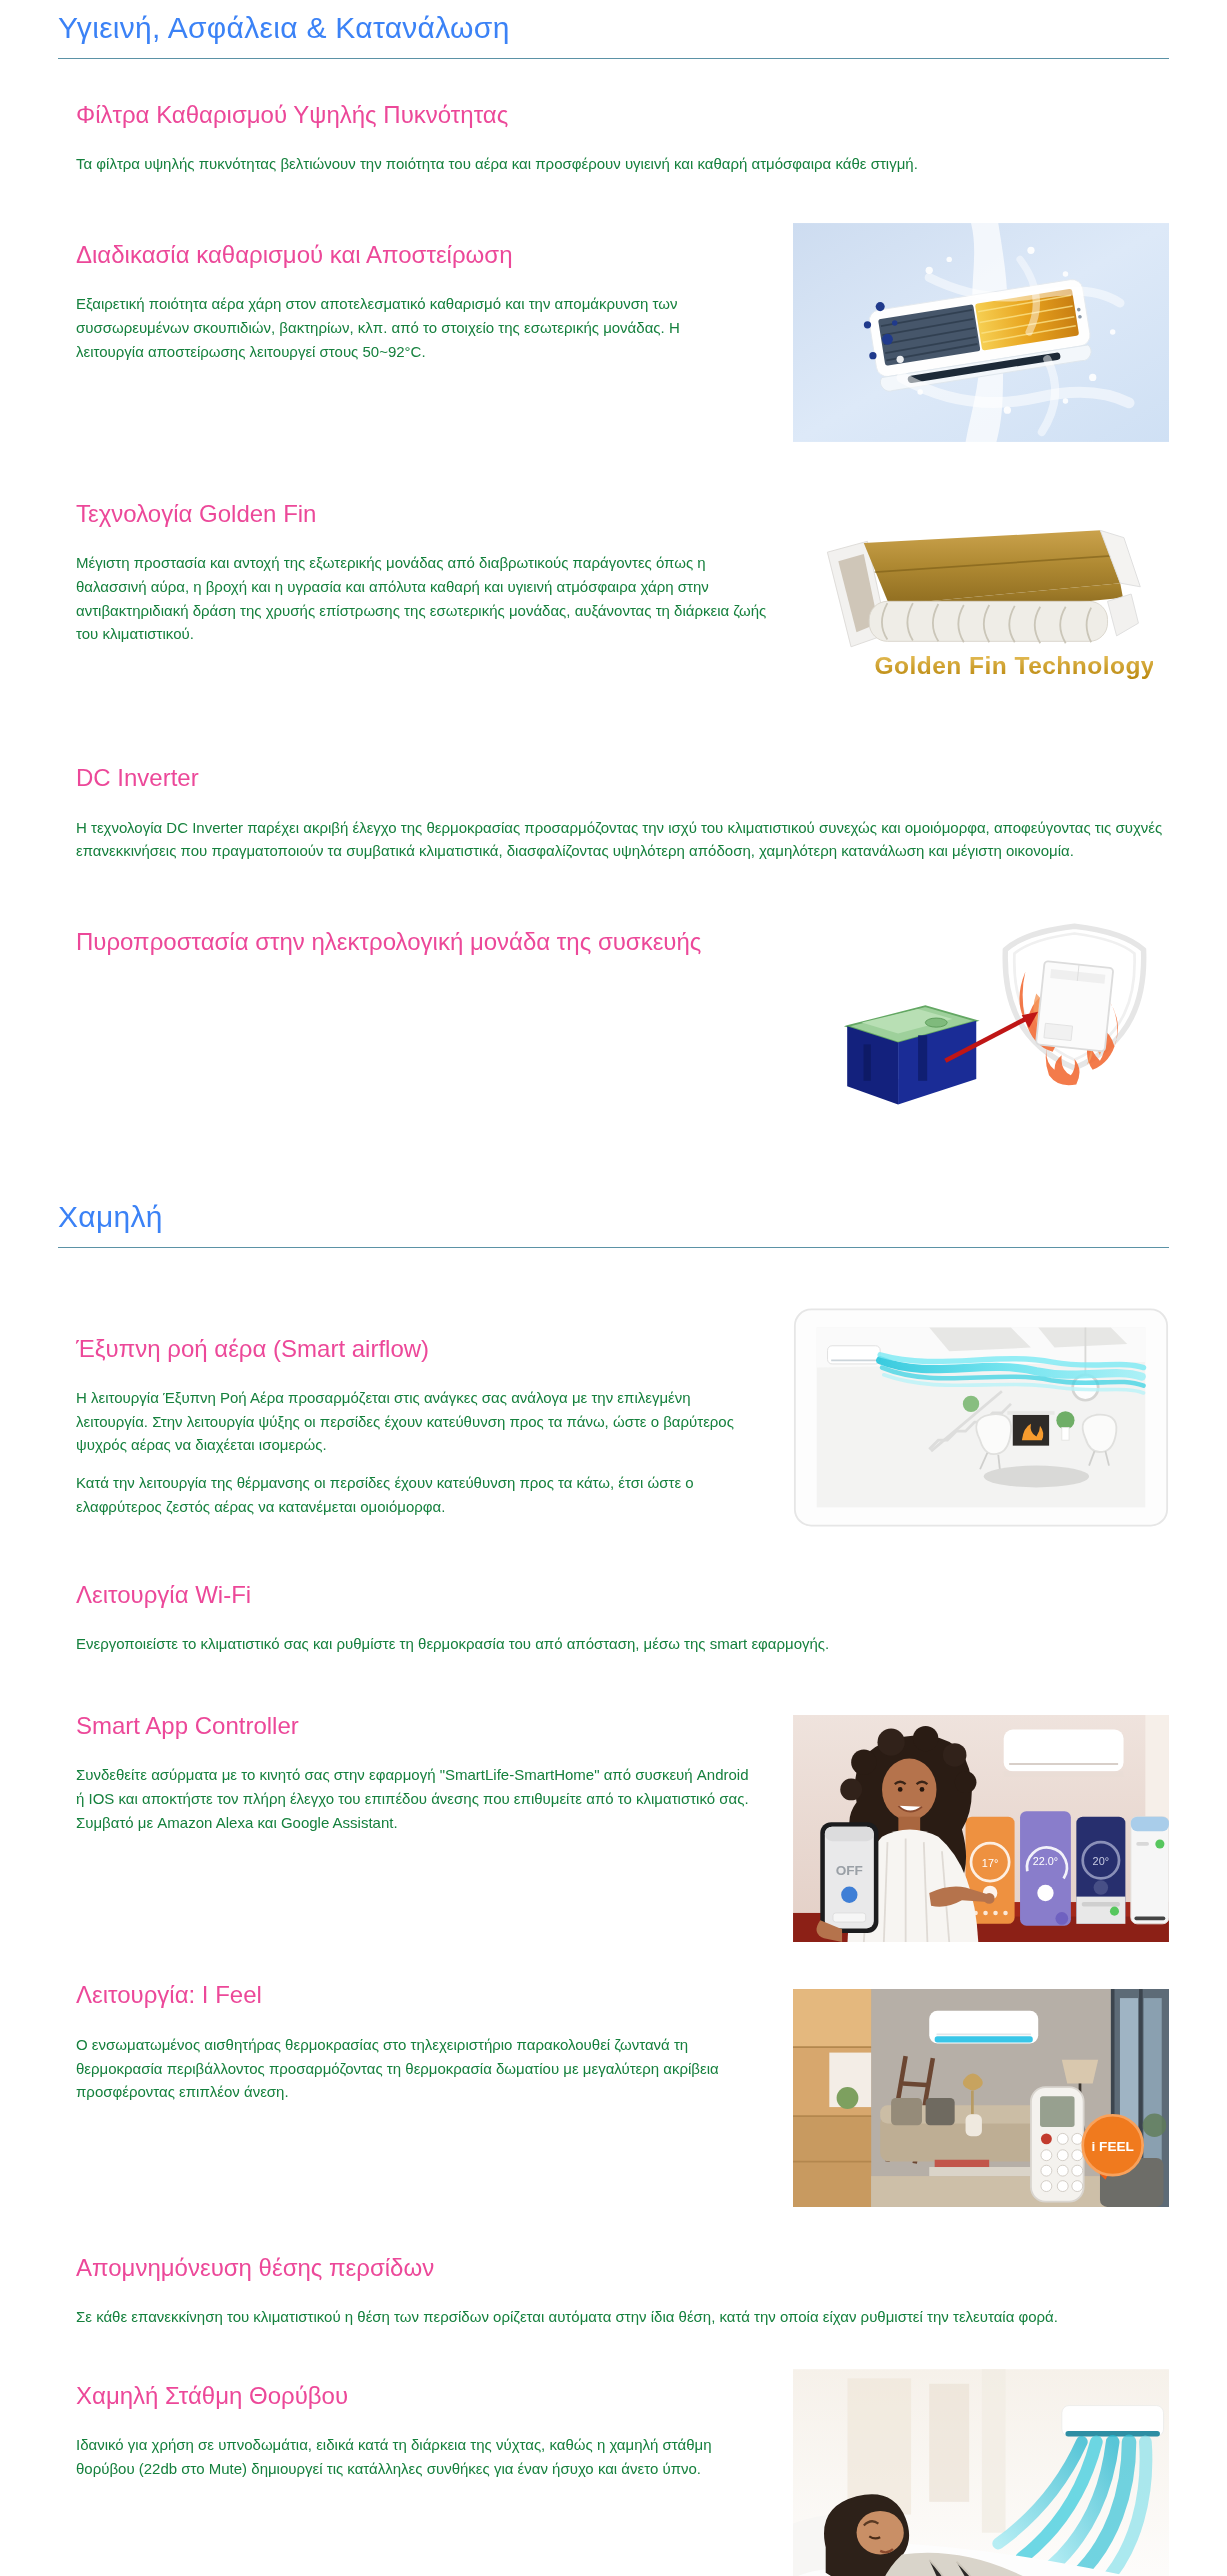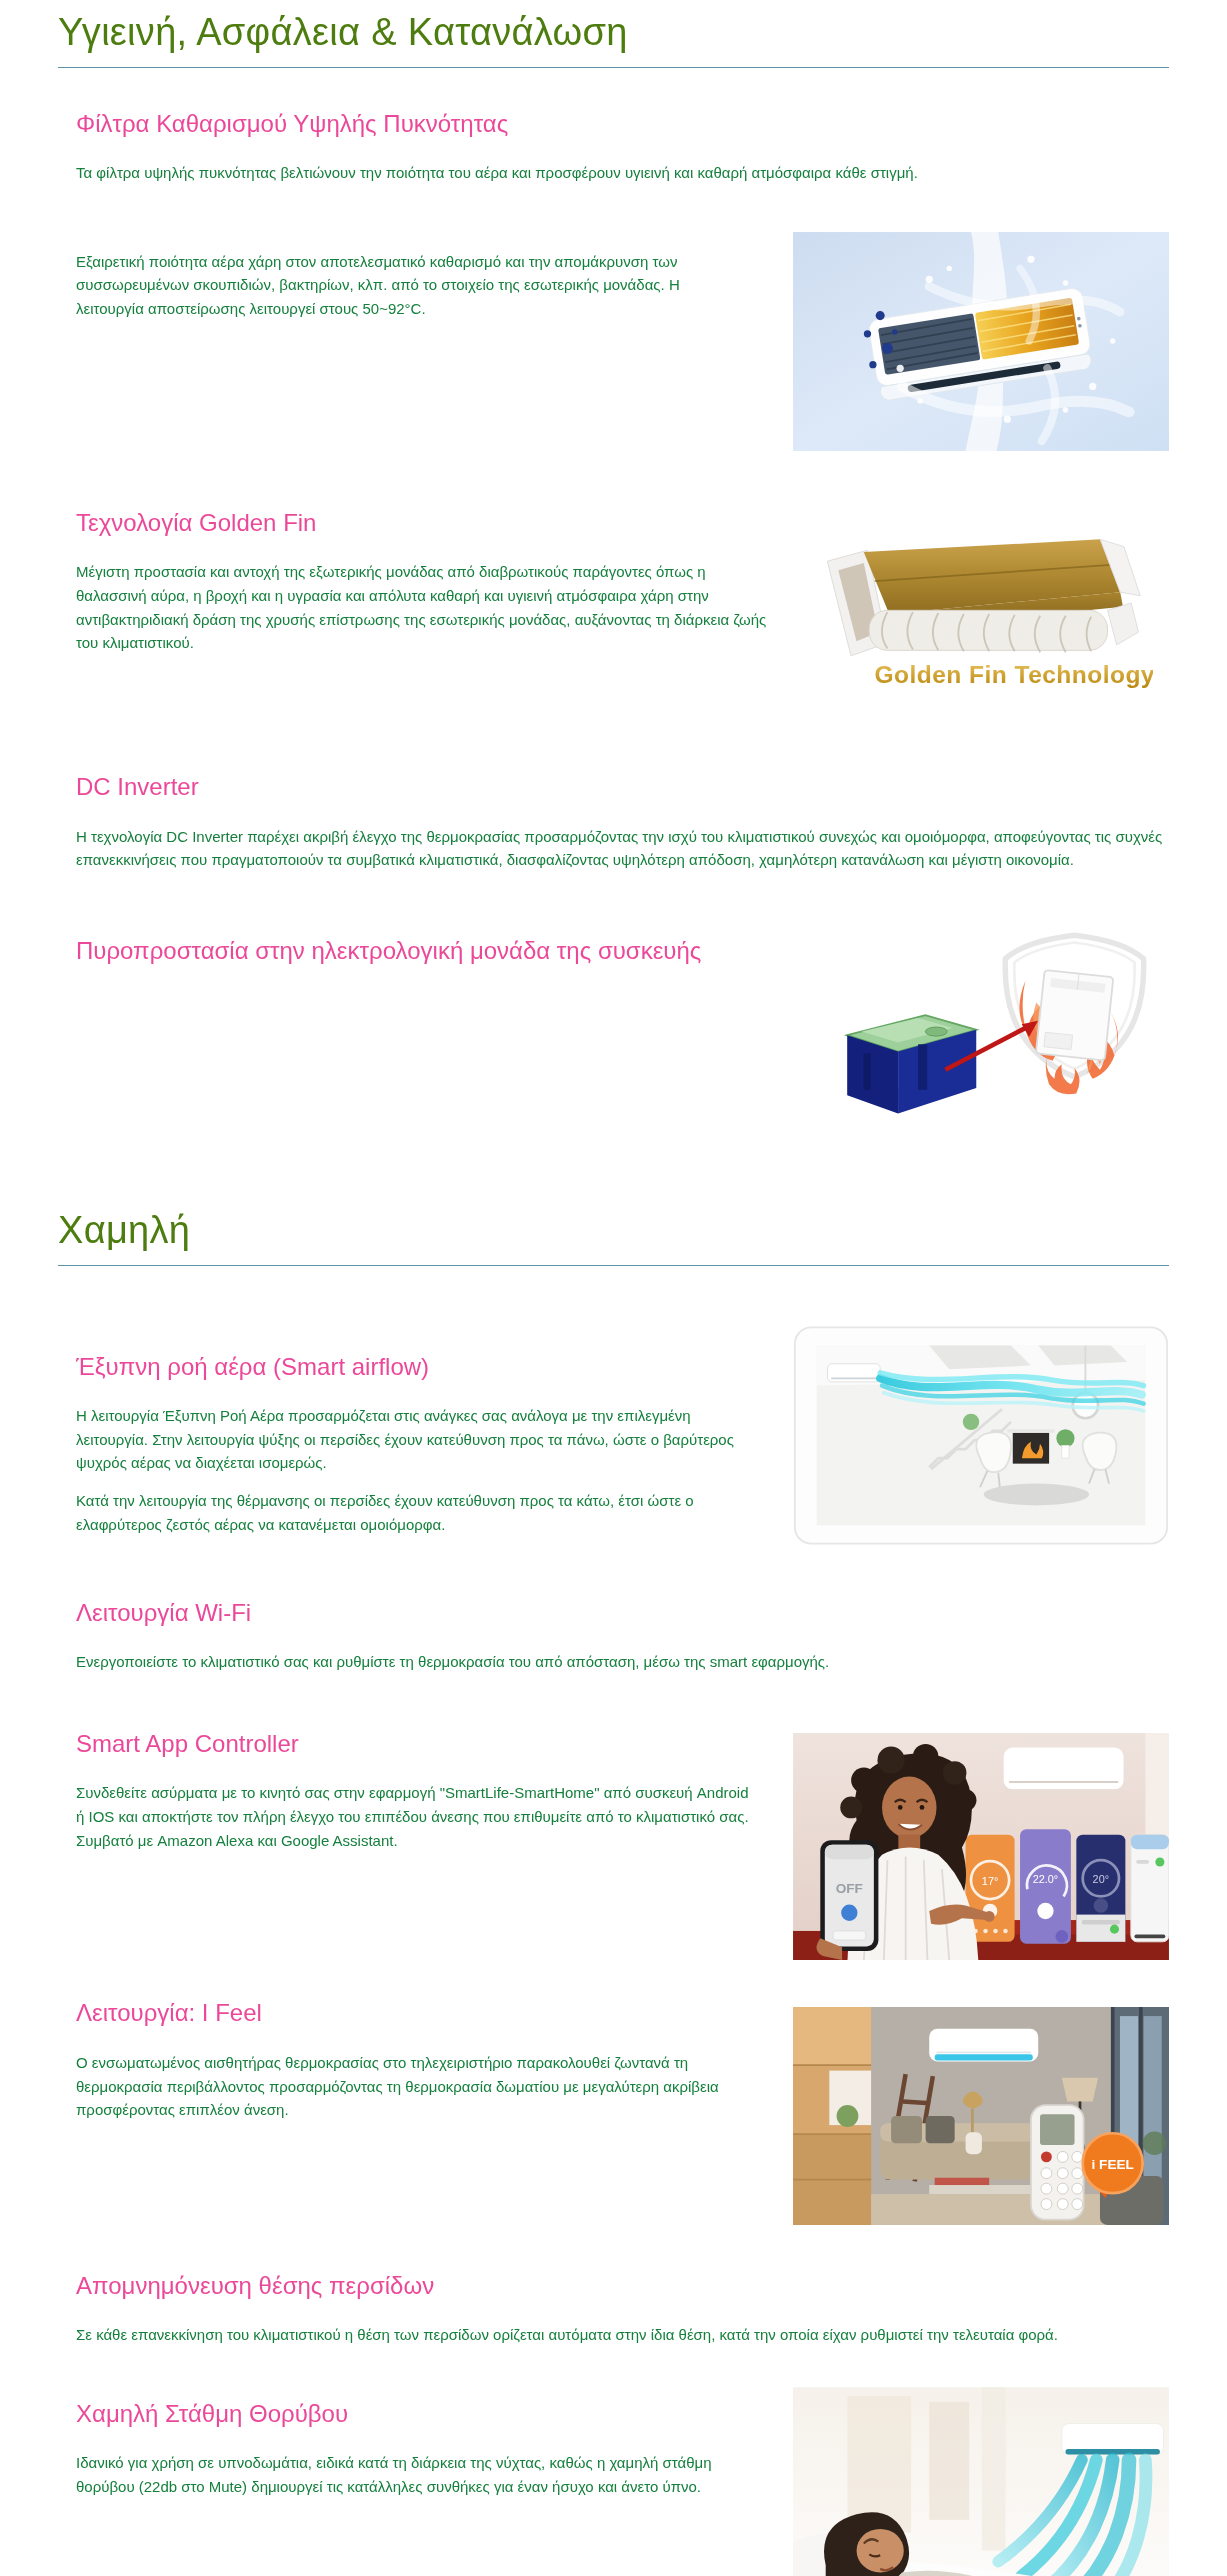--- a/index.html
+++ b/index.html
@@ -1,19 +1,19 @@
 <!DOCTYPE html>
 <html lang="el" style="font-size:14.5px"><head>
 <meta charset="utf-8">
 <style>
   * { box-sizing: border-box; }
   html, body { margin: 0; padding: 0; background: #ffffff; }
   body { width: 1227px; margin: 0 auto; font-family: "Liberation Sans", sans-serif; }
   .page { padding: 11px 58px 0 58px; }
-  .section-title { font-size: 38px; font-weight: 400; color: #4d7c0f; margin: 0 0 12.7px 0; letter-spacing: 0.3px; }
+  .section-title { font-size: 30px; font-weight: 400; color: #3b82f6; margin: 0 0 12.7px 0; letter-spacing: 0.3px; }
   .section-divider { border-bottom: 1.8px solid #5b92a6; }
   .feature { padding-left: 18px; }
   .feature h2 { font-size: 24px; font-weight: 400; color: #ec4899; margin: 0 0 23.6px 0; }
   .feature p { font-size: 15px; line-height: 1.57; color: #15803d; margin: 0 0 14.5px 0; }
   .feature p.tight { margin: 0; }
   .row { display: flex; justify-content: space-between; align-items: flex-start; }
   .col-text { width: 674px; }
   figure { margin: 0; flex: 0 0 auto; }
   .comfort { margin-top: 87px; }
   svg text { font-family: "Liberation Sans", sans-serif; }
@@ -27,20 +27,21 @@
     <h1 class="section-title">Υγιεινή, Ασφάλεια &amp; Κατανάλωση</h1>
     <div class="section-divider"></div>
 
     <div class="feature" style="margin-top:42px">
       <h2>Φίλτρα Καθαρισμού Υψηλής Πυκνότητας</h2>
       <p class="tight">Τα φίλτρα υψηλής πυκνότητας βελτιώνουν την ποιότητα του αέρα και προσφέρουν υγιεινή και καθαρή ατμόσφαιρα κάθε στιγμή.</p>
     </div>
 
     <div class="feature row" style="margin-top:65px">
       <div class="col-text">
+        <h2>Διαδικασία καθαρισμού και Αποστείρωση</h2>
         <p class="tight">Εξαιρετική ποιότητα αέρα χάρη στον αποτελεσματικό καθαρισμό και την απομάκρυνση των συσσωρευμένων σκουπιδιών, βακτηρίων, κλπ. από το στοιχείο της εσωτερικής μονάδας. Η λειτουργία αποστείρωσης λειτουργεί στους 50~92°C.</p>
       </div>
       <figure style="margin-top:-18px">
         <svg viewBox="0 0 414 241" width="376" height="219">
           <defs>
             <linearGradient id="f1bg" x1="0" y1="0" x2="1" y2="1">
               <stop offset="0" stop-color="#cddcf0"></stop>
                 <stop offset="0.5" stop-color="#dde9f8"></stop>
                 <stop offset="1" stop-color="#cfe0f4"></stop>
             </linearGradient>

